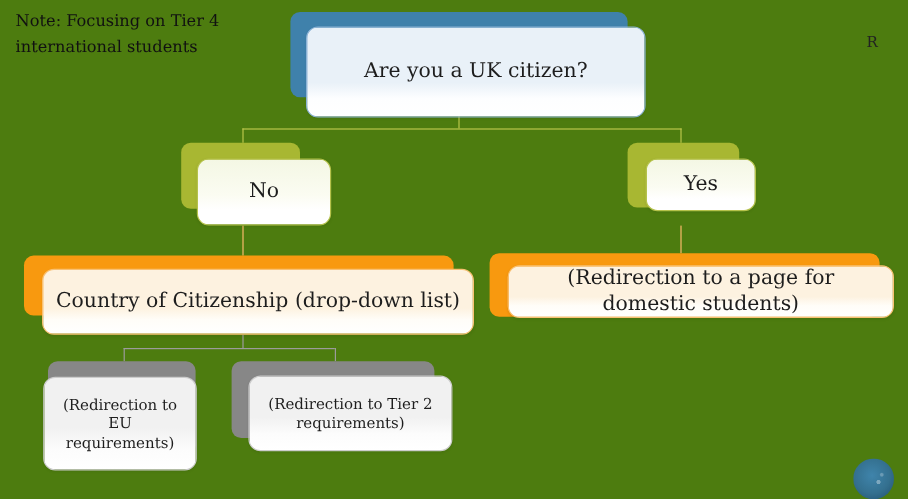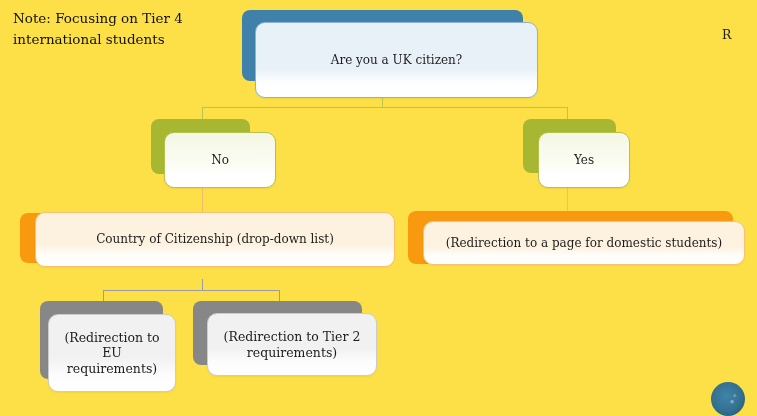--- a/index.html
+++ b/index.html
@@ -1,36 +1,36 @@
 <!DOCTYPE html>
 <html><head>
 <meta charset="utf-8">
 <style>
   html,body{margin:0;padding:0;background:#ffffff;}
   .canvas{
     position:relative;
     width:757px;height:416px;
-    background:#fde047;
+    background:#4d7c0f;
     font-family:"DejaVu Serif", serif;
     color:#1d1d1d;
     overflow:hidden;
   }
   .note{
     position:absolute;left:13px;top:8px;width:200px;
     font-size:13.5px;line-height:1.55;color:#111;
   }
   .corner-mark{
     position:absolute;left:722px;top:27px;
     font-size:12.5px;color:#222;
   }
   .back{position:absolute;border-radius:8px;z-index:1;}
   .front{
     position:absolute;border-radius:10px;z-index:2;
     display:flex;align-items:center;justify-content:center;
-    text-align:center;font-size:12px;line-height:1.25;
+    text-align:center;font-size:17px;line-height:1.25;
     padding:2px 8px;box-sizing:border-box;
     box-shadow:0 1px 2px rgba(0,0,0,0.06);
   }
   .back.blue{background:#3f81ab;}
   .front.blue{
     background:linear-gradient(180deg,#e9f1f8 0%,#e9f1f8 62%,#fdfeff 80%,#ffffff 100%);
     border:1.5px solid #8cb3d6;
   }
   .back.olive{background:#a8b732;}
   .front.olive{
@@ -86,36 +86,36 @@
   <div class="front blue" style="left:255px;top:22px;width:283px;height:76px;">
     <span>Are you a UK citizen?</span>
   </div>
 
   <div class="back olive" style="left:151px;top:119px;width:99px;height:55px;"></div>
   <div class="front olive" style="left:164px;top:132px;width:112px;height:56px;">
     <span>No</span>
   </div>
 
   <div class="back olive" style="left:523px;top:119px;width:93px;height:54px;"></div>
-  <div class="front olive" style="left:538px;top:132px;width:92px;height:56px;">
+  <div class="front olive" style="left:538px;top:132px;width:92px;height:44px;">
     <span>Yes</span>
   </div>
 
   <div class="back orange" style="left:20px;top:213px;width:358px;height:50px;"></div>
-  <div class="front orange" style="left:35px;top:212px;width:360px;height:55px;">
+  <div class="front orange" style="left:35px;top:224px;width:360px;height:55px;">
     <span>Country of Citizenship (drop-down list)</span>
   </div>
 
   <div class="back orange" style="left:408px;top:211px;width:325px;height:53px;"></div>
   <div class="front orange" style="left:423px;top:221px;width:322px;height:44px;align-items:center;">
     <span>(Redirection to a page for domestic students)</span>
   </div>
 
   <div class="back gray" style="left:40px;top:301px;width:123px;height:78px;"></div>
-  <div class="front gray" style="left:48px;top:314px;width:128px;height:78px;">
+  <div class="front gray" style="left:36px;top:314px;width:128px;height:78px;">
     <span>(Redirection to EU requirements)</span>
   </div>
 
   <div class="back gray" style="left:193px;top:301px;width:169px;height:64px;"></div>
   <div class="front gray" style="left:207px;top:313px;width:170px;height:63px;">
     <span>(Redirection to Tier 2 requirements)</span>
   </div>
 
   <div class="stamp"></div>
 

